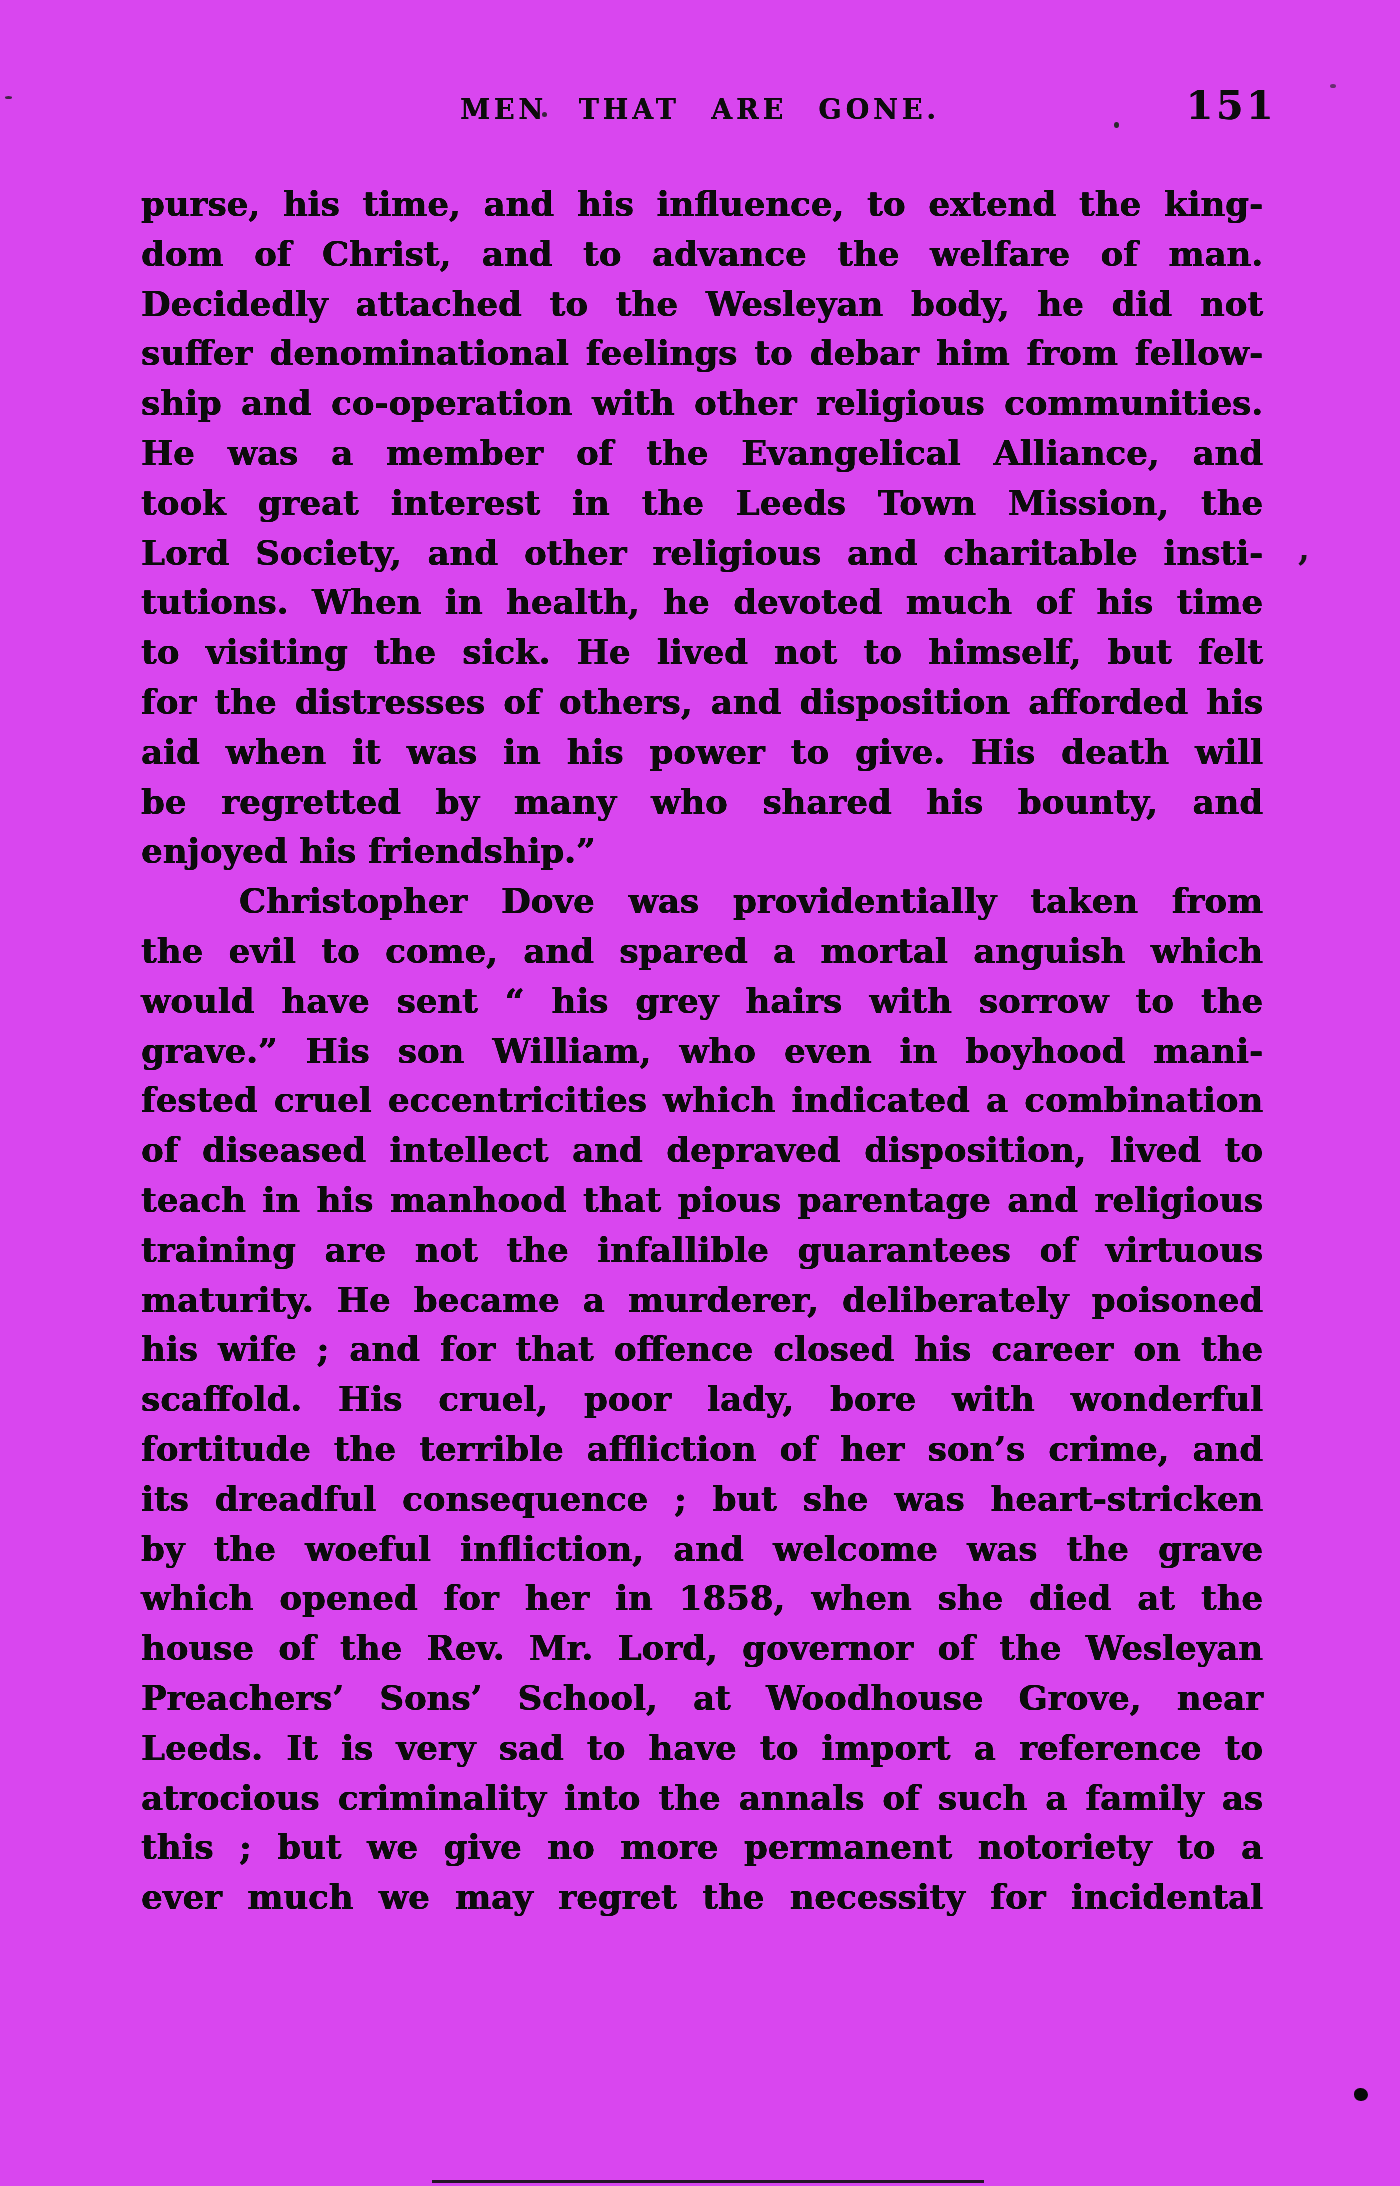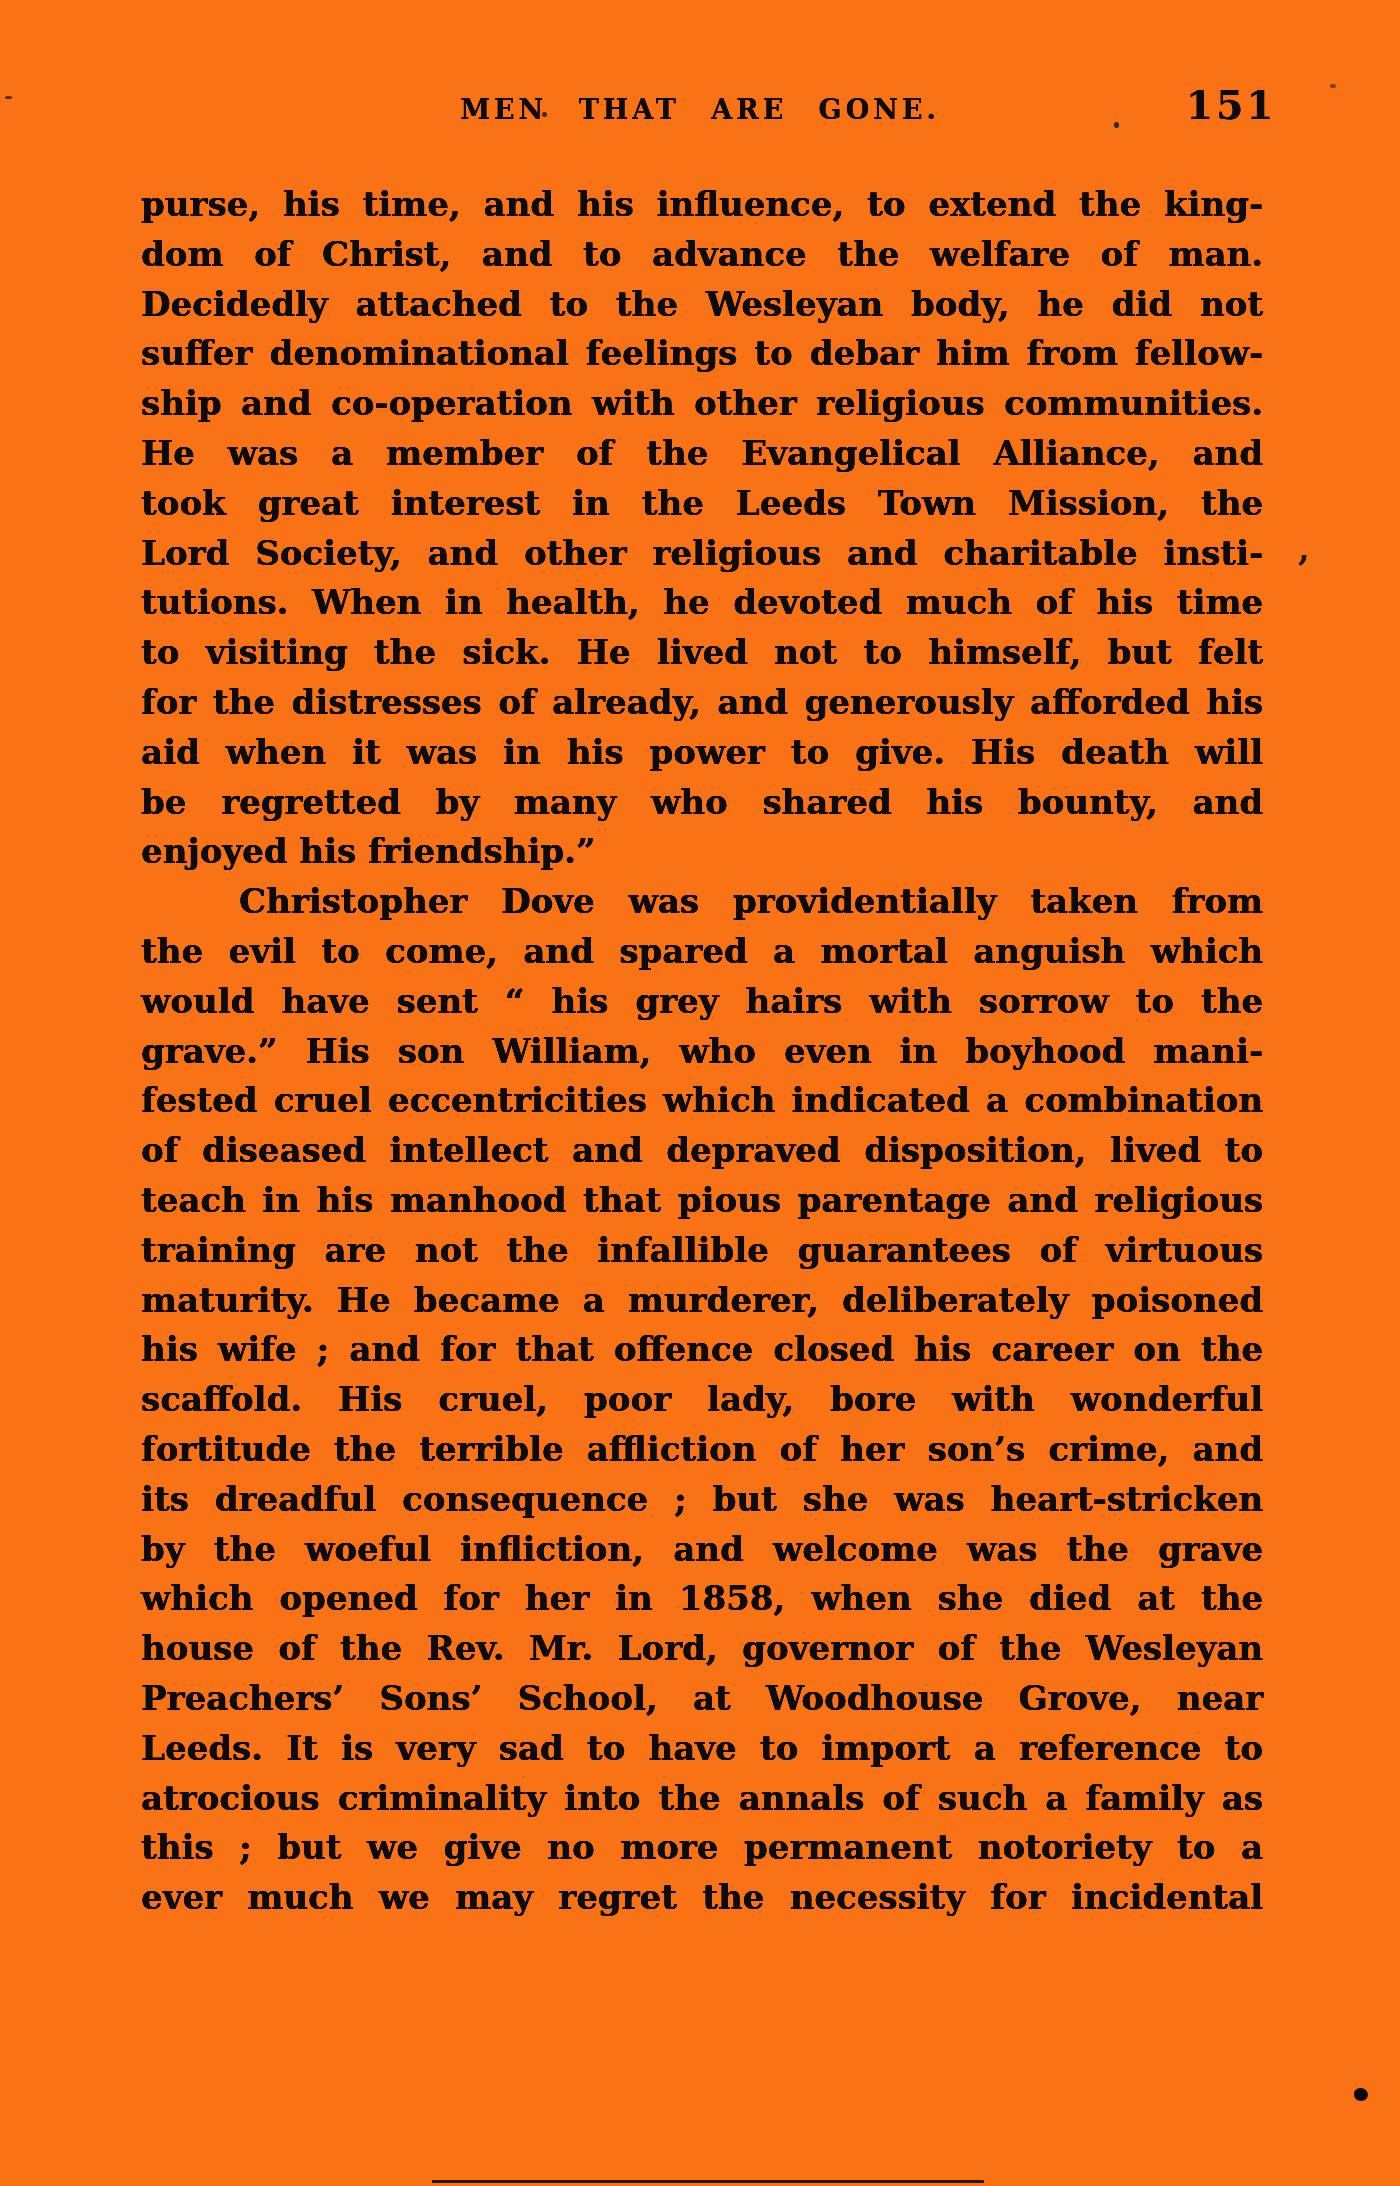--- a/index.html
+++ b/index.html
@@ -4,21 +4,21 @@
 <style>
   html, body {
     margin: 0;
     padding: 0;
     background: #e8e8e4;
   }
   .page {
     position: relative;
     width: 1400px;
     height: 2186px;
-    background: #f97316;
+    background: #d946ef;
     font-family: "DejaVu Serif", "Liberation Serif", serif;
     color: #0c0c0c;
     overflow: hidden;
   }
 
   
   .header-title {
     position: absolute;
     top: 94px;
     left: 0;
@@ -125,21 +125,21 @@
         <div class="text-line">purse, his time, and his influence, to extend the king-</div>
         <div class="text-line">dom of Christ, and to advance the welfare of man.</div>
         <div class="text-line">Decidedly attached to the Wesleyan body, he did not</div>
         <div class="text-line">suffer denominational feelings to debar him from fellow-</div>
         <div class="text-line">ship and co-operation with other religious communities.</div>
         <div class="text-line">He was a member of the Evangelical Alliance, and</div>
         <div class="text-line">took great interest in the Leeds Town Mission, the</div>
         <div class="text-line">Lord Society, and other religious and charitable insti-</div>
         <div class="text-line">tutions.  When in health, he devoted much of his time</div>
         <div class="text-line">to visiting the sick.  He lived not to himself, but felt</div>
-        <div class="text-line">for the distresses of already, and generously afforded his</div>
+        <div class="text-line">for the distresses of others, and disposition afforded his</div>
         <div class="text-line">aid when it was in his power to give.  His death will</div>
         <div class="text-line">be regretted by many who shared his bounty, and</div>
         <div class="text-line para-end">enjoyed his friendship.”</div>
       </div>
       <div class="paragraph">
         <div class="text-line indent">Christopher Dove was providentially taken from</div>
         <div class="text-line">the evil to come, and spared a mortal anguish which</div>
         <div class="text-line">would have sent “ his grey hairs with sorrow to the</div>
         <div class="text-line">grave.”  His son William, who even in boyhood mani-</div>
         <div class="text-line">fested cruel eccentricities which indicated a combination</div>

